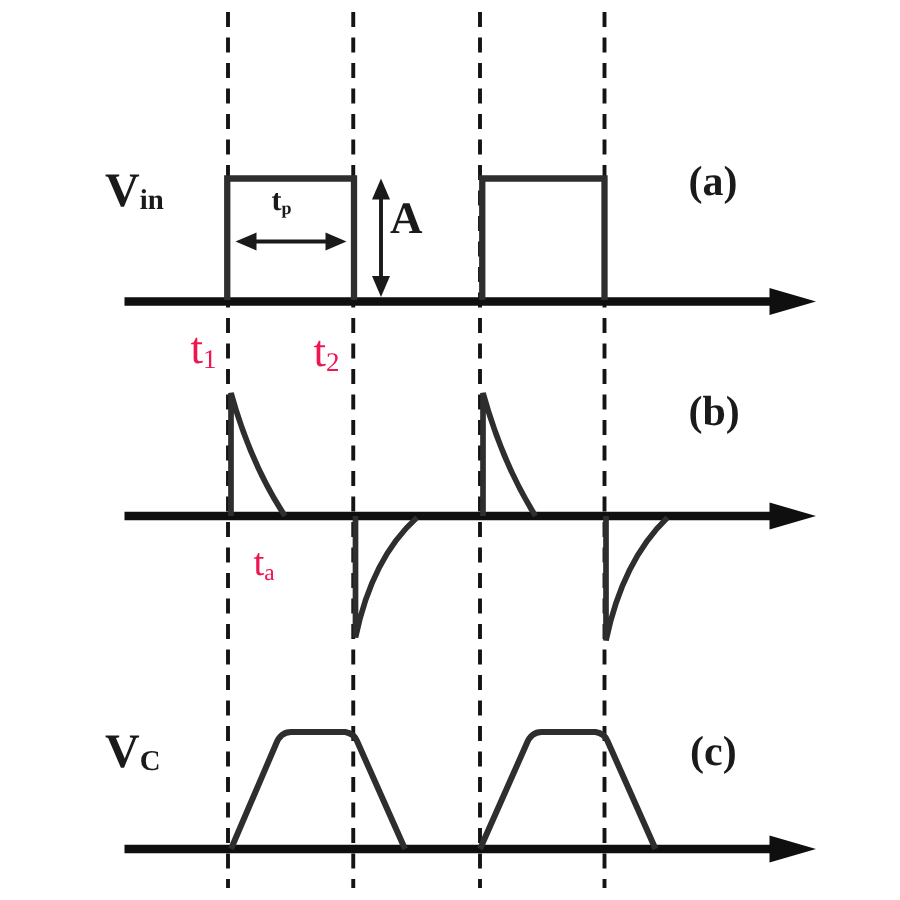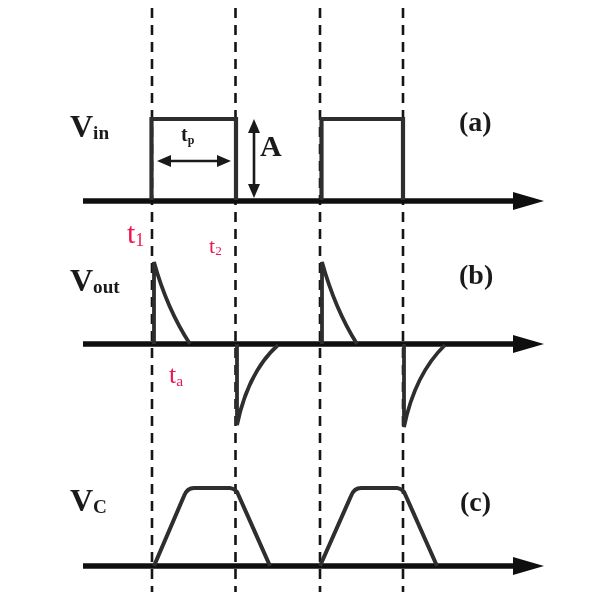--- a/index.html
+++ b/index.html
@@ -65,31 +65,30 @@
     </g>
 
     <g stroke="#2e2e2e" stroke-width="4" fill="none" stroke-linejoin="round">
       <path d="M154,566 L184,496 Q187,488 194,488 L230,488 Q236,489 238,494 L270,566"></path>
       <path d="M320,566 L351,496 Q354,488 361,488 L397,488 Q403,489 405,494 L437,566"></path>
     </g>
   </svg>
 
   <div class="lbl" style="left:70px;top:110px;font-size:32px"><span>V</span><span class="sub">in</span></div>
 
-  <div class="lbl" style="left:70px;top:264px;font-size:32px"><span>V</span><span class="sub">out</span></div>
 
   <div class="lbl" style="left:70px;top:484px;font-size:32px"><span>V</span><span class="sub">C</span></div>
 
   <div class="lbl" style="left:181px;top:124px;font-size:20px"><span>t</span><span class="sub" style="vertical-align:-0.22em">p</span></div>
 
   <div class="lbl" style="left:260px;top:131px;font-size:30px">A</div>
 
   <div class="lbl" style="left:459px;top:108px;font-size:28px">(a)</div>
   <div class="lbl" style="left:459px;top:261px;font-size:28px">(b)</div>
   <div class="lbl" style="left:460px;top:488px;font-size:28px">(c)</div>
 
   <div class="lbl red" style="left:127px;top:198px;font-size:30px"><span>t</span><span class="sub" style="vertical-align:-0.18em">1</span></div>
 
-  <div class="lbl red" style="left:209px;top:215px;font-size:22px"><span>t</span><span class="sub" style="vertical-align:-0.18em">2</span></div>
+  <div class="lbl red" style="left:209px;top:200px;font-size:30px"><span>t</span><span class="sub" style="vertical-align:-0.18em">2</span></div>
 
   <div class="lbl red" style="left:169px;top:342px;font-size:26px"><span>t</span><span class="sub" style="vertical-align:-0.22em">a</span></div>
 
 </div>
 
 </body></html>

